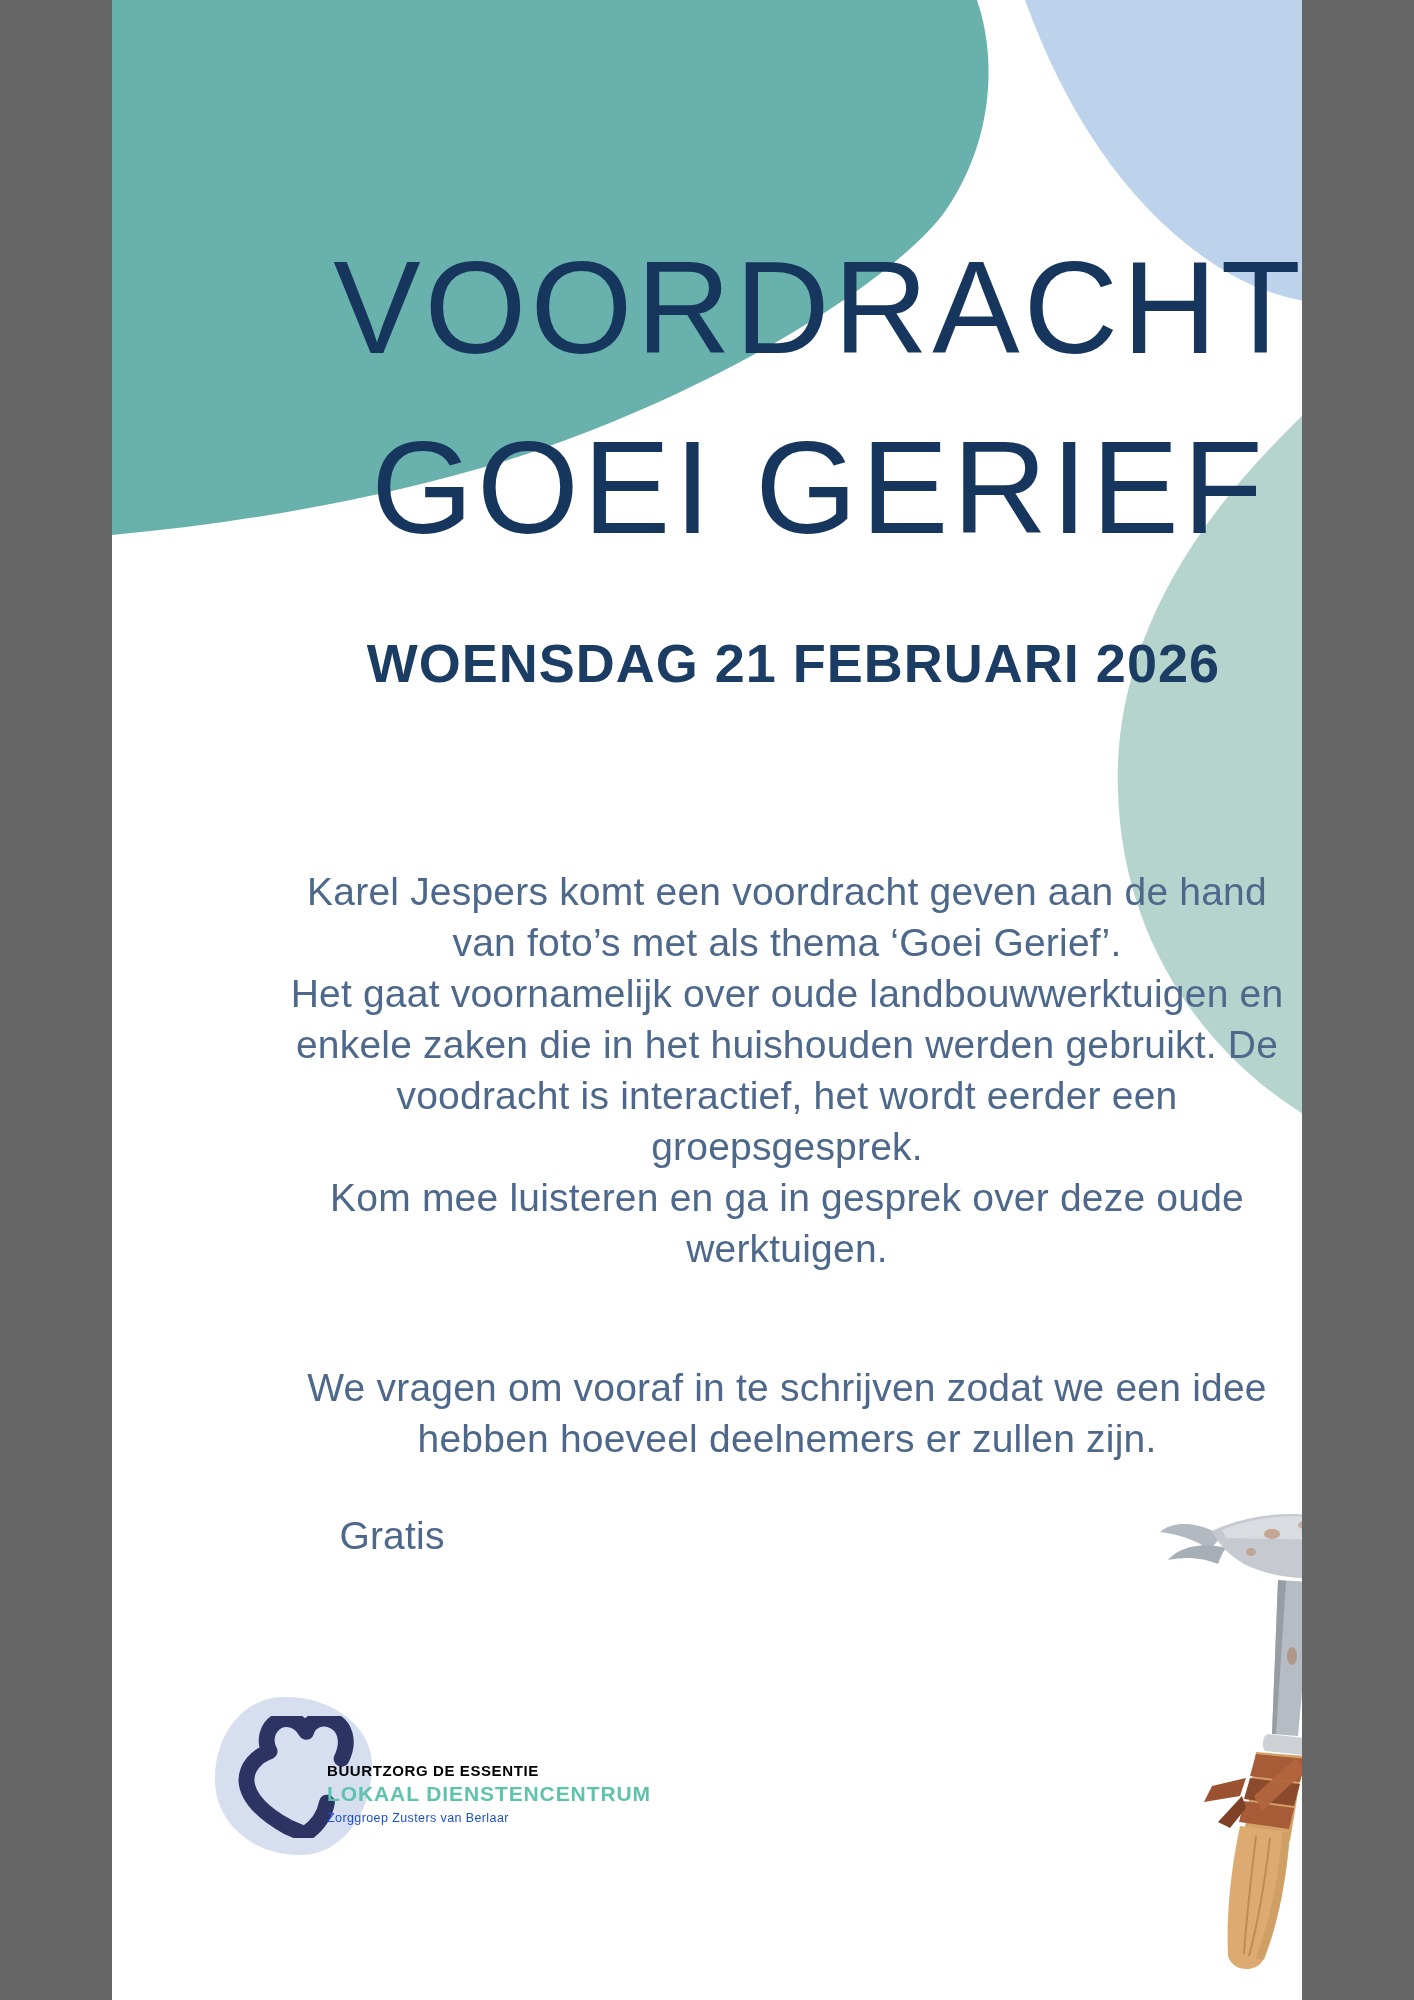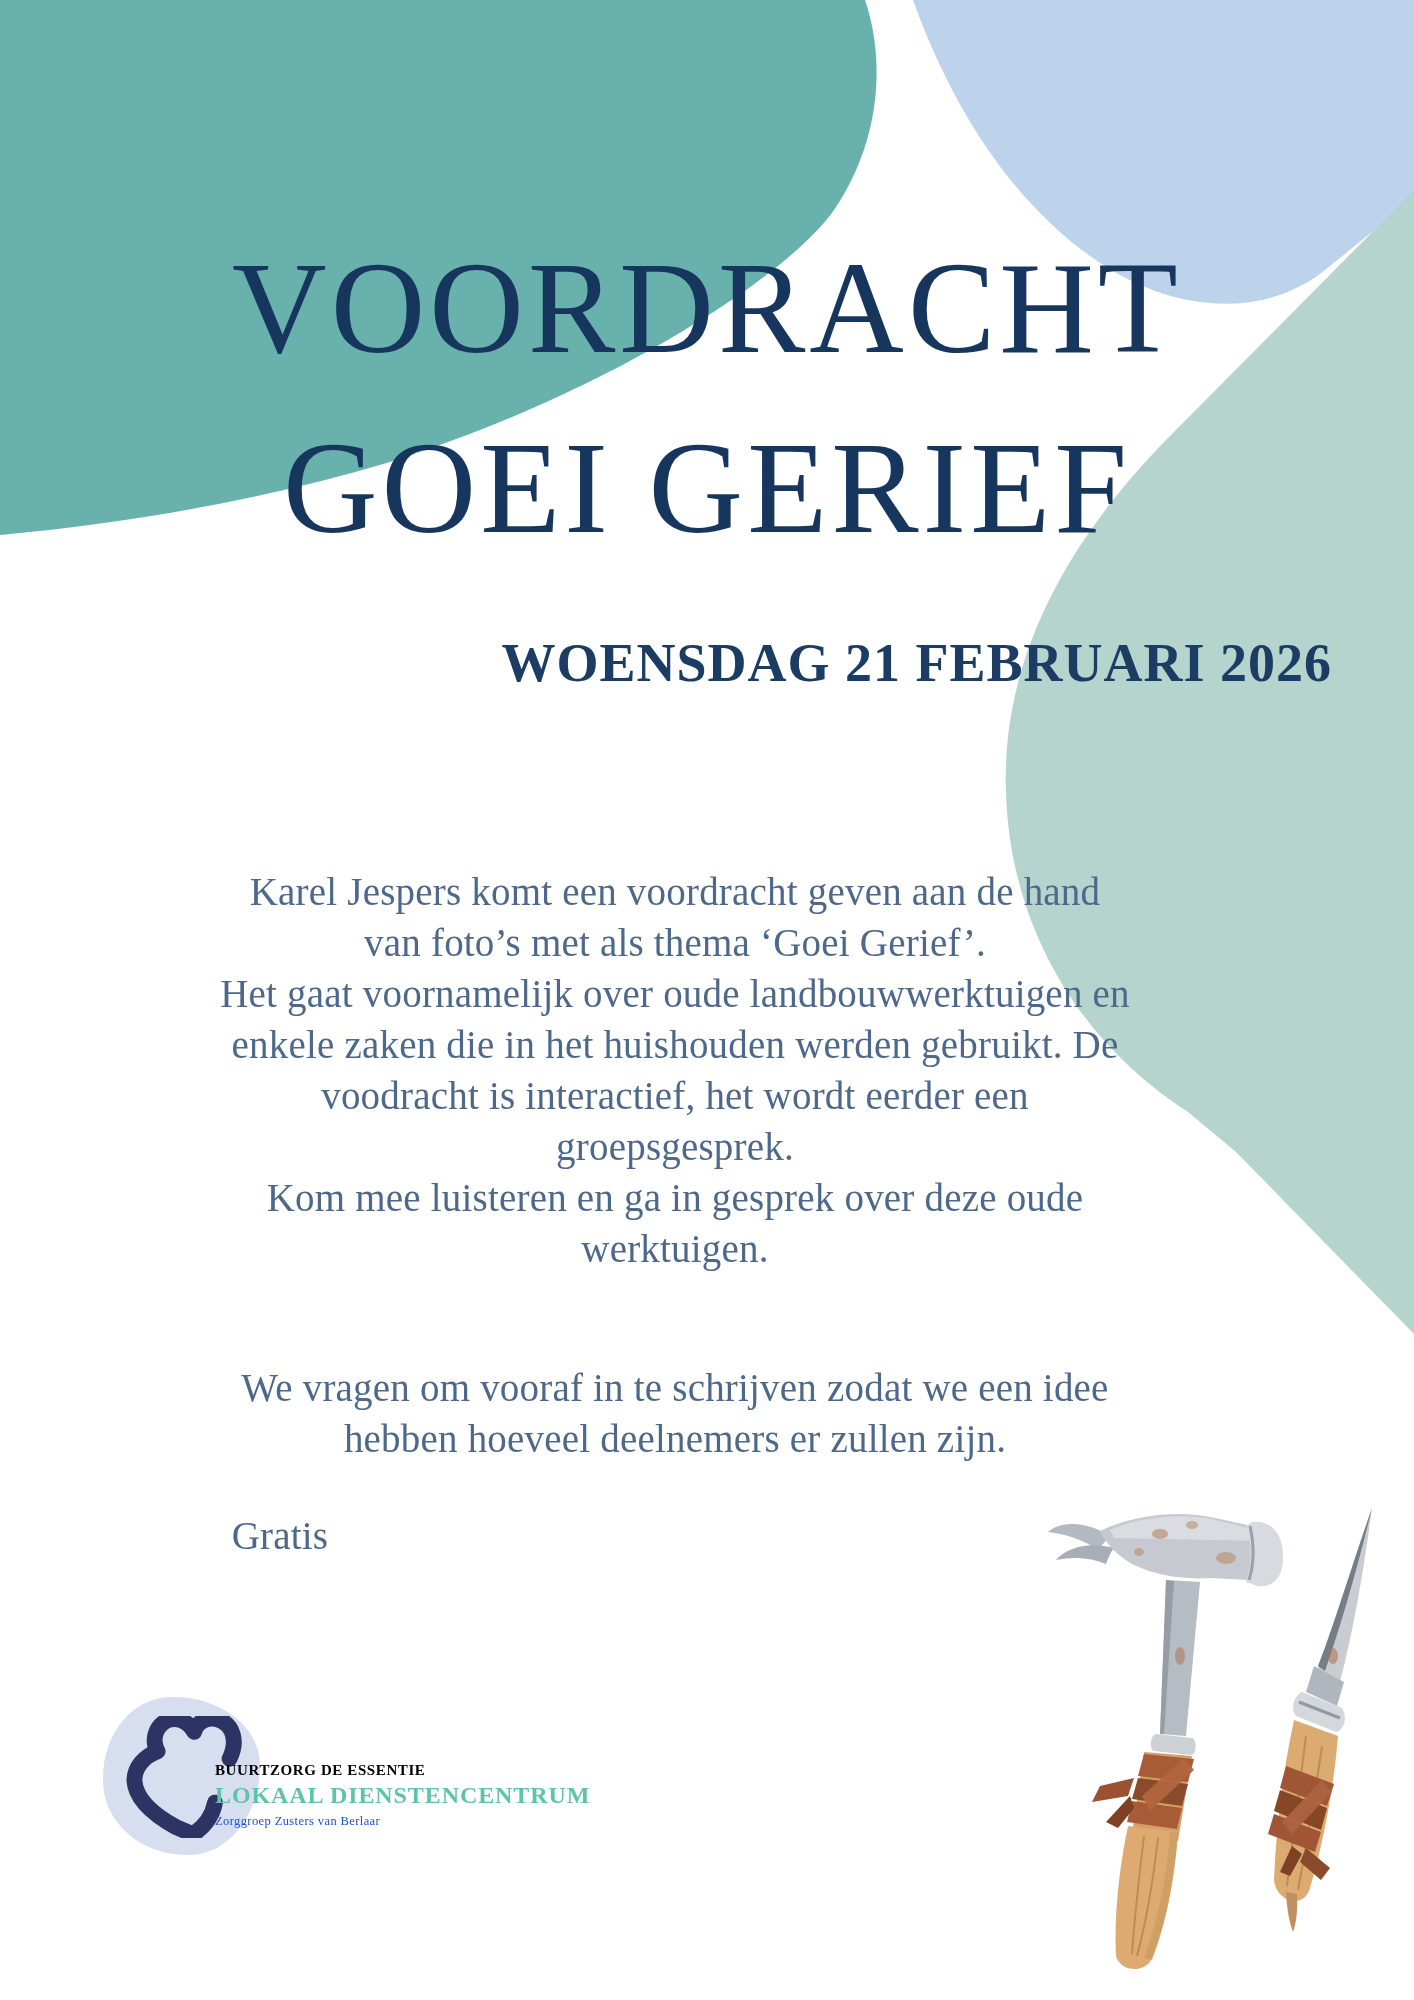--- a/index.html
+++ b/index.html
@@ -1,19 +1,19 @@
 <!DOCTYPE html>
 <html><head>
 <meta charset="utf-8">
 <style>
   html,body { margin:0; padding:0; background:#666; }
   .page {
-    position:relative; width:1414px; height:2000px; margin:0 auto;
+    position:relative; width:1190px; height:2000px; margin:0 auto;
     background:#ffffff; overflow:hidden;
-    font-family:Liberation Serif, serif;
+    font-family:Liberation Sans, sans-serif;
   }
   .bg { position:absolute; left:0; top:0; width:1414px; height:2000px; }
 
   .title {
     position:absolute; top:218px; left:0; width:1414px; margin:0;
     text-align:center; color:#17365d;
     font-weight:300; font-size:131px; line-height:180px; letter-spacing:4px;
   }
   .title span { display:block; }
 
@@ -34,21 +34,21 @@
   .p3 { top:1510px; width:400px;  }
 
   .logo-blob {
     position:absolute; left:103px; top:1697px; width:157px; height:158px;
     background:#d6def0;
     border-radius:44% 56% 46% 54% / 52% 44% 58% 48%;
   }
   .heart { position:absolute; left:116px; top:1716px; width:132px; height:122px; }
   .logo-text { position:absolute; left:215px; top:1762px; }
   .logo-l1 { font-size:15px; font-weight:bold; color:#000000; letter-spacing:0.6px; }
-  .logo-l2 { font-size:24px;   font-weight:bold; color:#5ec3ad; letter-spacing:0.9px; margin-top:3px; }
+  .logo-l2 { font-size:21px;   font-weight:bold; color:#5ec3ad; letter-spacing:0.9px; margin-top:3px; }
   .logo-l3 { font-size:12.5px; color:#1d4ed8; letter-spacing:0.4px; margin-top:5px; }
 
   .tools { position:absolute; left:1040px; top:1496px; width:350px; height:500px; }
 </style>
 </head>
 <body>
 
 <div class="page">
 
   <svg class="bg" viewBox="0 0 1414 2000" preserveAspectRatio="none">

